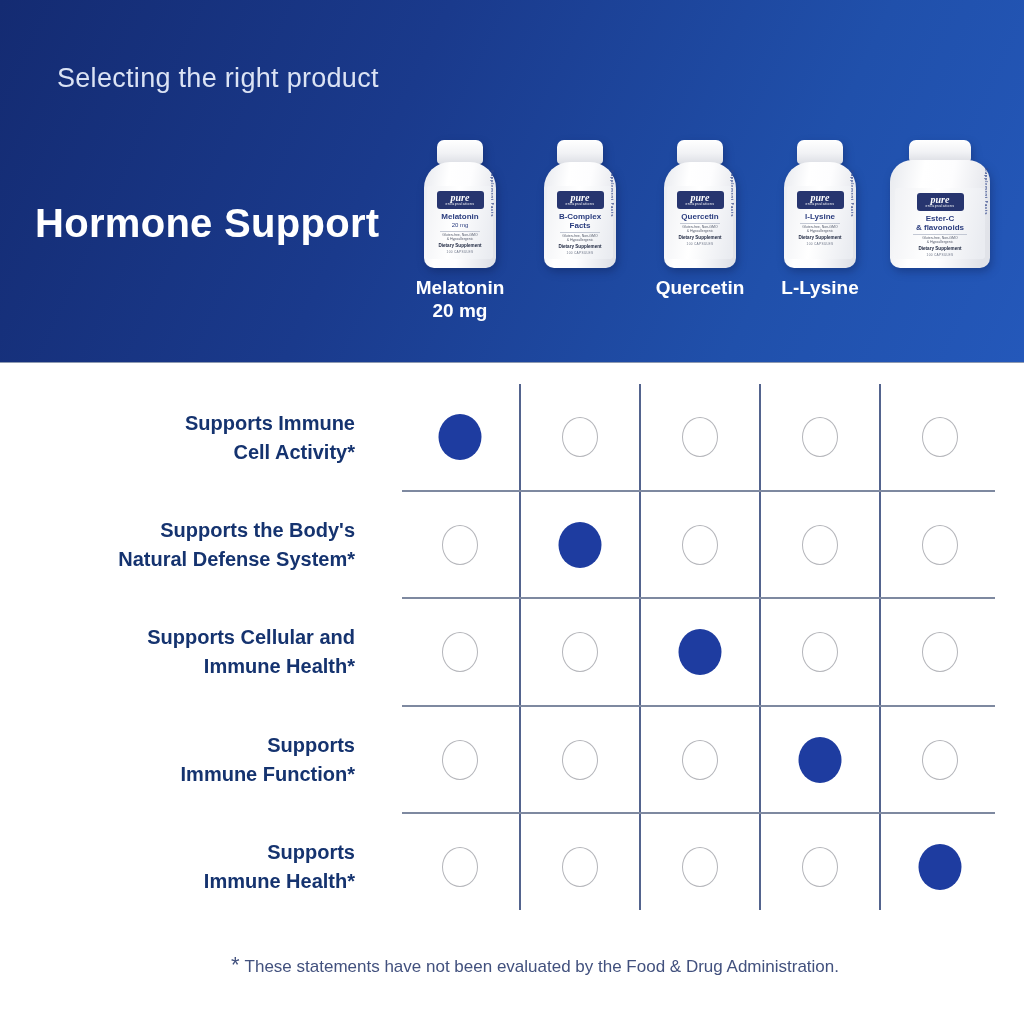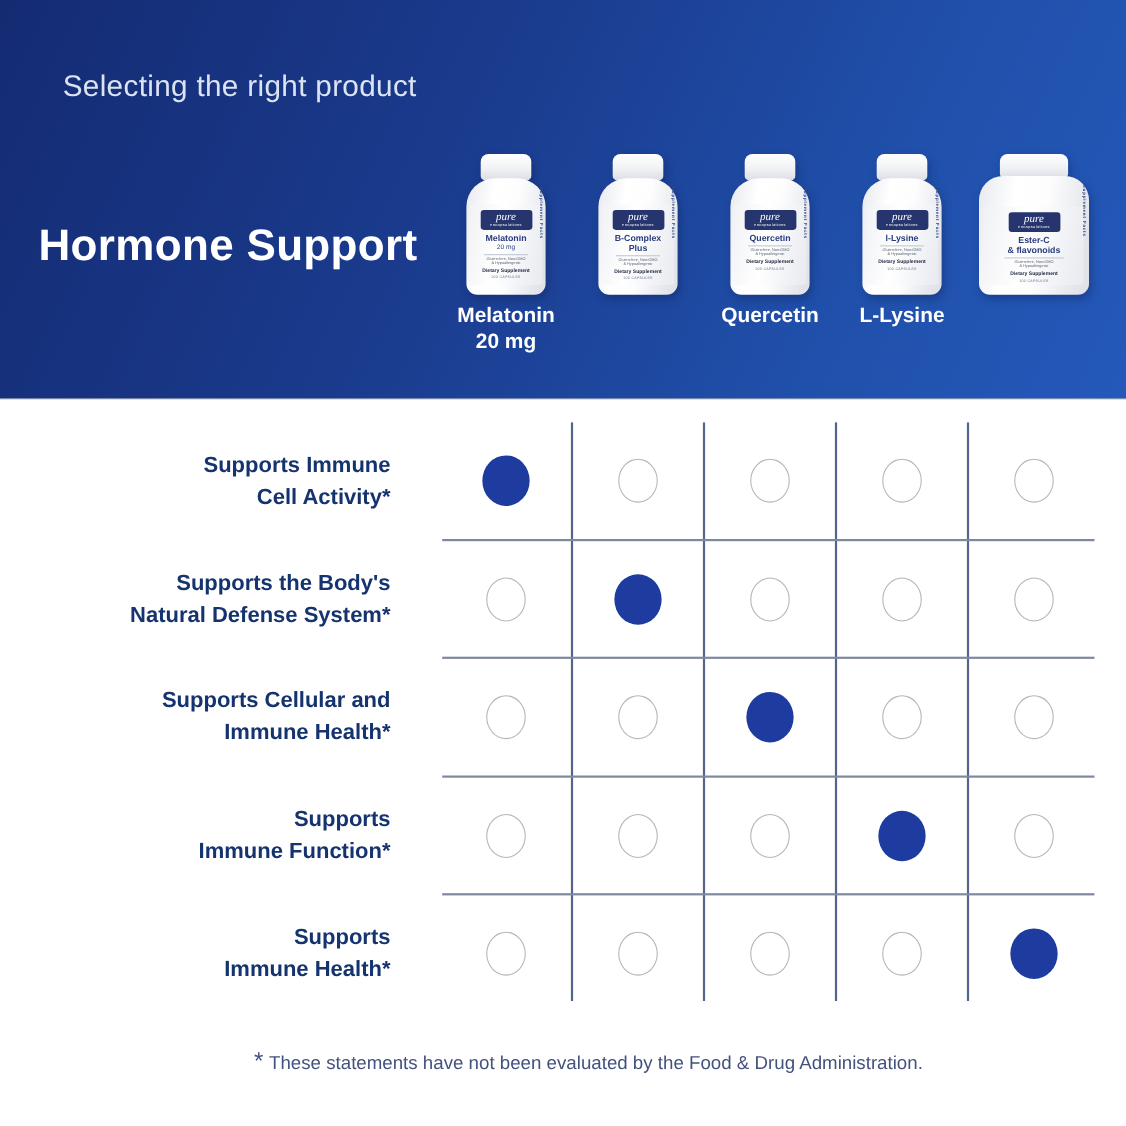--- a/index.html
+++ b/index.html
@@ -30,21 +30,21 @@
     width:46px;height:24px;border-radius:7px 7px 4px 4px;
     background:linear-gradient(180deg,#ffffff 0%,#f1f2f5 55%,#dcdee4 100%);}
   .bodyb{position:absolute;top:22px;left:0;width:72px;height:106px;
     border-radius:26px 26px 10px 10px;
     background:linear-gradient(100deg,#e7e9ee 0%,#ffffff 30%,#fdfdfe 55%,#e1e3e9 92%);}
   .labelb{position:absolute;top:24px;left:3px;right:3px;bottom:9px;overflow:hidden;
     border-radius:3px;text-align:center;
     background:linear-gradient(100deg,#f1f2f5 0%,#ffffff 42%,#eaecf1 94%);}
   .logo{margin:5px auto 2px;width:47px;height:18px;background:#27356f;border-radius:3px;
     color:#fff;line-height:1;padding-top:2px;box-sizing:border-box;}
-  .logo .pure{font-family:"Liberation Serif",serif;font-style:italic;font-weight:normal;
+  .logo .pure{font-family:"Liberation Serif",serif;font-style:italic;font-weight:bold;
     font-size:10px;line-height:9px;}
   .logo .enc{font-size:3.5px;letter-spacing:.4px;line-height:4px;}
   .pname{margin-top:3px;color:#2a3c7e;font-weight:700;font-size:8px;line-height:9px;}
   .pname span{display:block;}
   .pdose{color:#2a3c7e;font-size:6px;line-height:7px;margin-top:1px;}
   .sep{width:60%;margin:2px auto 1px;border-top:1px solid #c3c8d4;}
   .claims{font-size:3.5px;line-height:4.2px;color:#5a6070;margin-top:1px;}
   .dsup{font-size:4.6px;font-weight:bold;color:#222b44;margin-top:2px;}
   .count{font-size:3.2px;color:#6b7386;margin-top:1.5px;letter-spacing:.3px;}
   .sidefacts{position:absolute;right:1.5px;top:8px;writing-mode:vertical-rl;
@@ -114,21 +114,21 @@
     <div class="bottle">
       <div class="cap"></div>
       <div class="bodyb">
         <div class="labelb">
           <div class="logo">
             <div class="pure">pure</div>
             <div class="enc">encapsulations</div>
           </div>
           <div class="pname">
             <span>B-Complex</span>
-              <span>Plus</span>
+              <span>Facts</span>
           </div>
           <div class="pdose"></div>
           <div class="sep"></div>
           <div class="claims">
             <span>Gluten-free, Non-GMO</span><br><span>&amp; Hypoallergenic</span>
           </div>
           <div class="dsup">Dietary Supplement</div>
           <div class="count">100 CAPSULES</div>
         </div>
         <div class="sidefacts">Supplement Facts</div>

